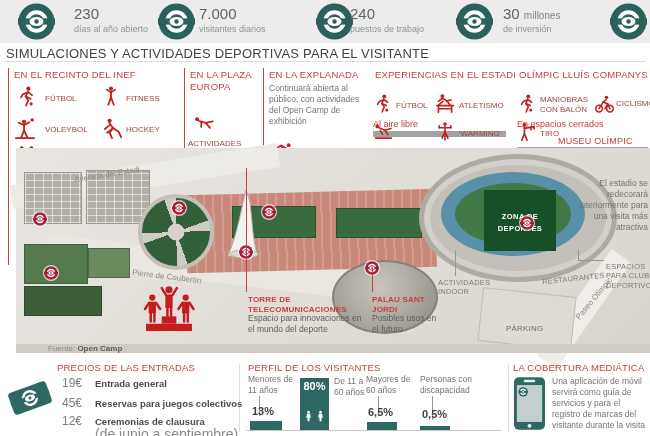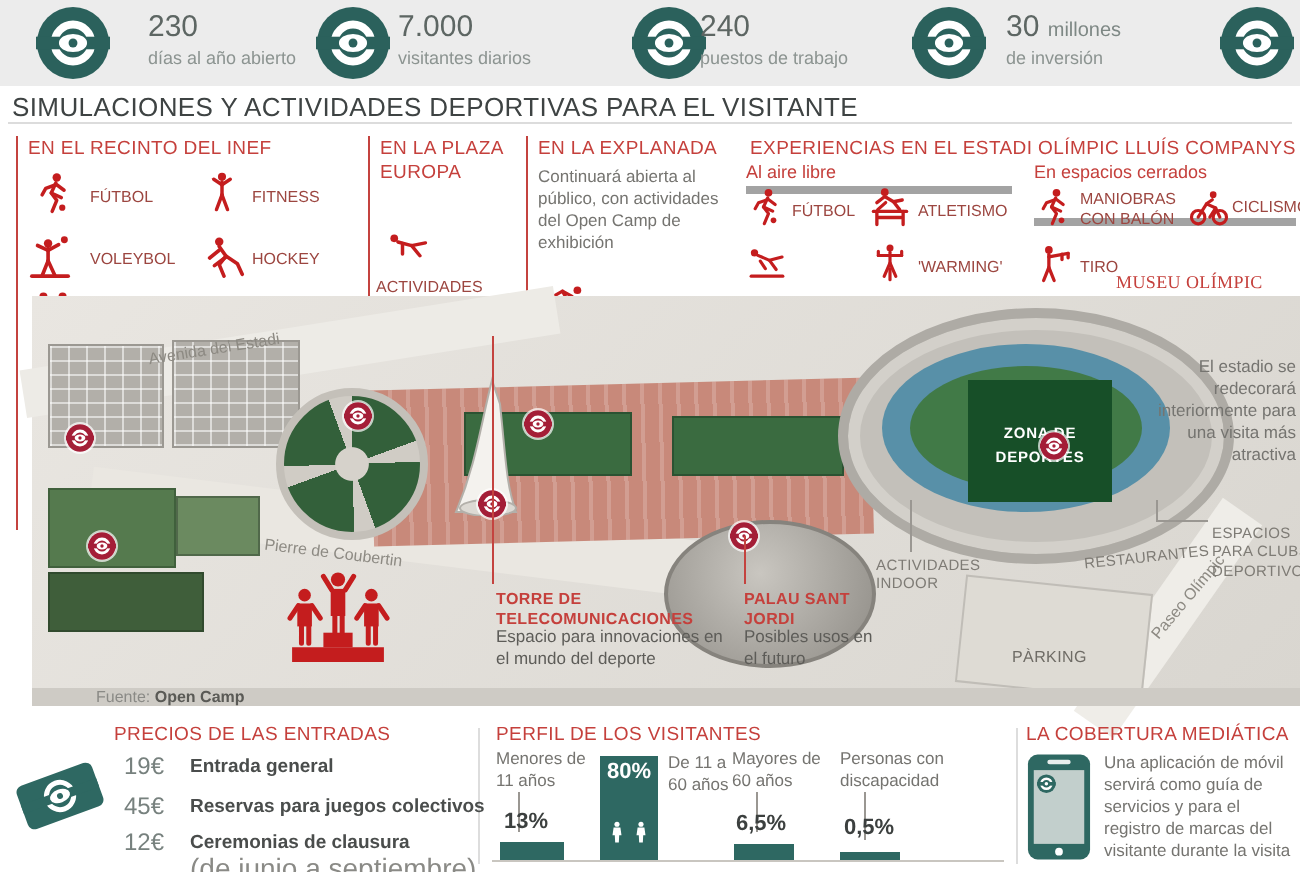--- a/index.html
+++ b/index.html
@@ -9,21 +9,21 @@
   
   .topbar{left:0;top:0;width:650px;height:43px;background:#ececec;border-bottom:3px solid #fff;}
   .logo{display:inline-block;color:#2b615c;}
   .stat-val{font-size:15px;color:#5d6663;line-height:1.1;}
   .stat-val small{font-size:10px;color:#7e8885;}
   .stat-lbl{font-size:9px;color:#8c9491;margin-top:1px;}
   
   .page-title{font-size:13px;color:#3e4343;letter-spacing:.2px;}
   .red-h{font-size:9.5px;color:#c5403c;letter-spacing:.2px;}
   .sub-h{font-size:9px;color:#c5403c;}
-  .underline-red{border-bottom:4px solid #a3a3a3;}
+  .underline-red{border-bottom:6px solid #a3a3a3;margin-top:38px;}
   .lbl{font-size:8px;color:#9c4640;line-height:1.25;}
   .gtxt{font-size:8.5px;color:#757470;line-height:1.3;}
   .picto{color:#c41d1e;display:inline-block;}
   .redline{width:1px;background:#c4433f;}
   .grayline{background:#9a9792;}
   
   .map{left:16px;top:148px;width:634px;height:196px;background:linear-gradient(135deg,#e9e6e1,#d9d6d0);}
   .mapshadow{left:16px;top:344px;width:634px;height:9px;background:#cecbc5;}
   .m{position:absolute;}
   .bld{background-color:#b2afa9;border:1px solid #9b9892;
@@ -255,21 +255,21 @@
   <span class="t picto" style="left:517px;top:121px;width:21px;height:21px;"><svg viewBox="0 0 24 24" width="100%" height="100%" fill="none" stroke="currentColor" stroke-width="1.9" stroke-linecap="round" stroke-linejoin="round">
         <circle cx="8.5" cy="4.5" r="2.2" fill="currentColor" stroke="none"></circle>
         <path d="M8.5 7 V14.5"></path>
         <path d="M8.5 14.5 L5.5 22 M8.5 14.5 L11.5 22"></path>
         <path d="M8.5 8.5 L19.5 6.5"></path>
         <path d="M16 7 V10"></path>
         <path d="M19.5 6.5 V9"></path>
       </svg></span>
   <div class="t lbl" style="left:540px;top:129px;">TIRO</div>
 
-  <div class="t red-h" style="left:558px;top:136px;font-size:9px;font-family:Liberation Serif, serif;">MUSEU OLÍMPIC</div>
+  <div class="t red-h" style="left:558px;top:136px;font-size:9px;">MUSEU OLÍMPIC</div>
   <div class="t gtxt" style="left:558px;top:148px;width:90px;">Se potencia su uso e instalaciones</div>
 
   <div class="t map">
     <div class="m" style="left:-6px;top:16px;width:270px;height:24px;background:#edebe6;transform:rotate(-9deg);"></div>
     <div class="m" style="left:28px;top:106px;width:340px;height:28px;background:#eae7e1;transform:rotate(7deg);"></div>
     <div class="m" style="left:556px;top:96px;width:24px;height:130px;background:#efede8;transform:rotate(35deg);"></div>
 
     <div class="m bld" style="left:8px;top:24px;width:56px;height:50px;"></div>
     <div class="m bld" style="left:70px;top:22px;width:62px;height:52px;"></div>
     <div class="m" style="left:8px;top:96px;width:62px;height:38px;background:#557a4e;border:1px solid #40603c;"></div>

